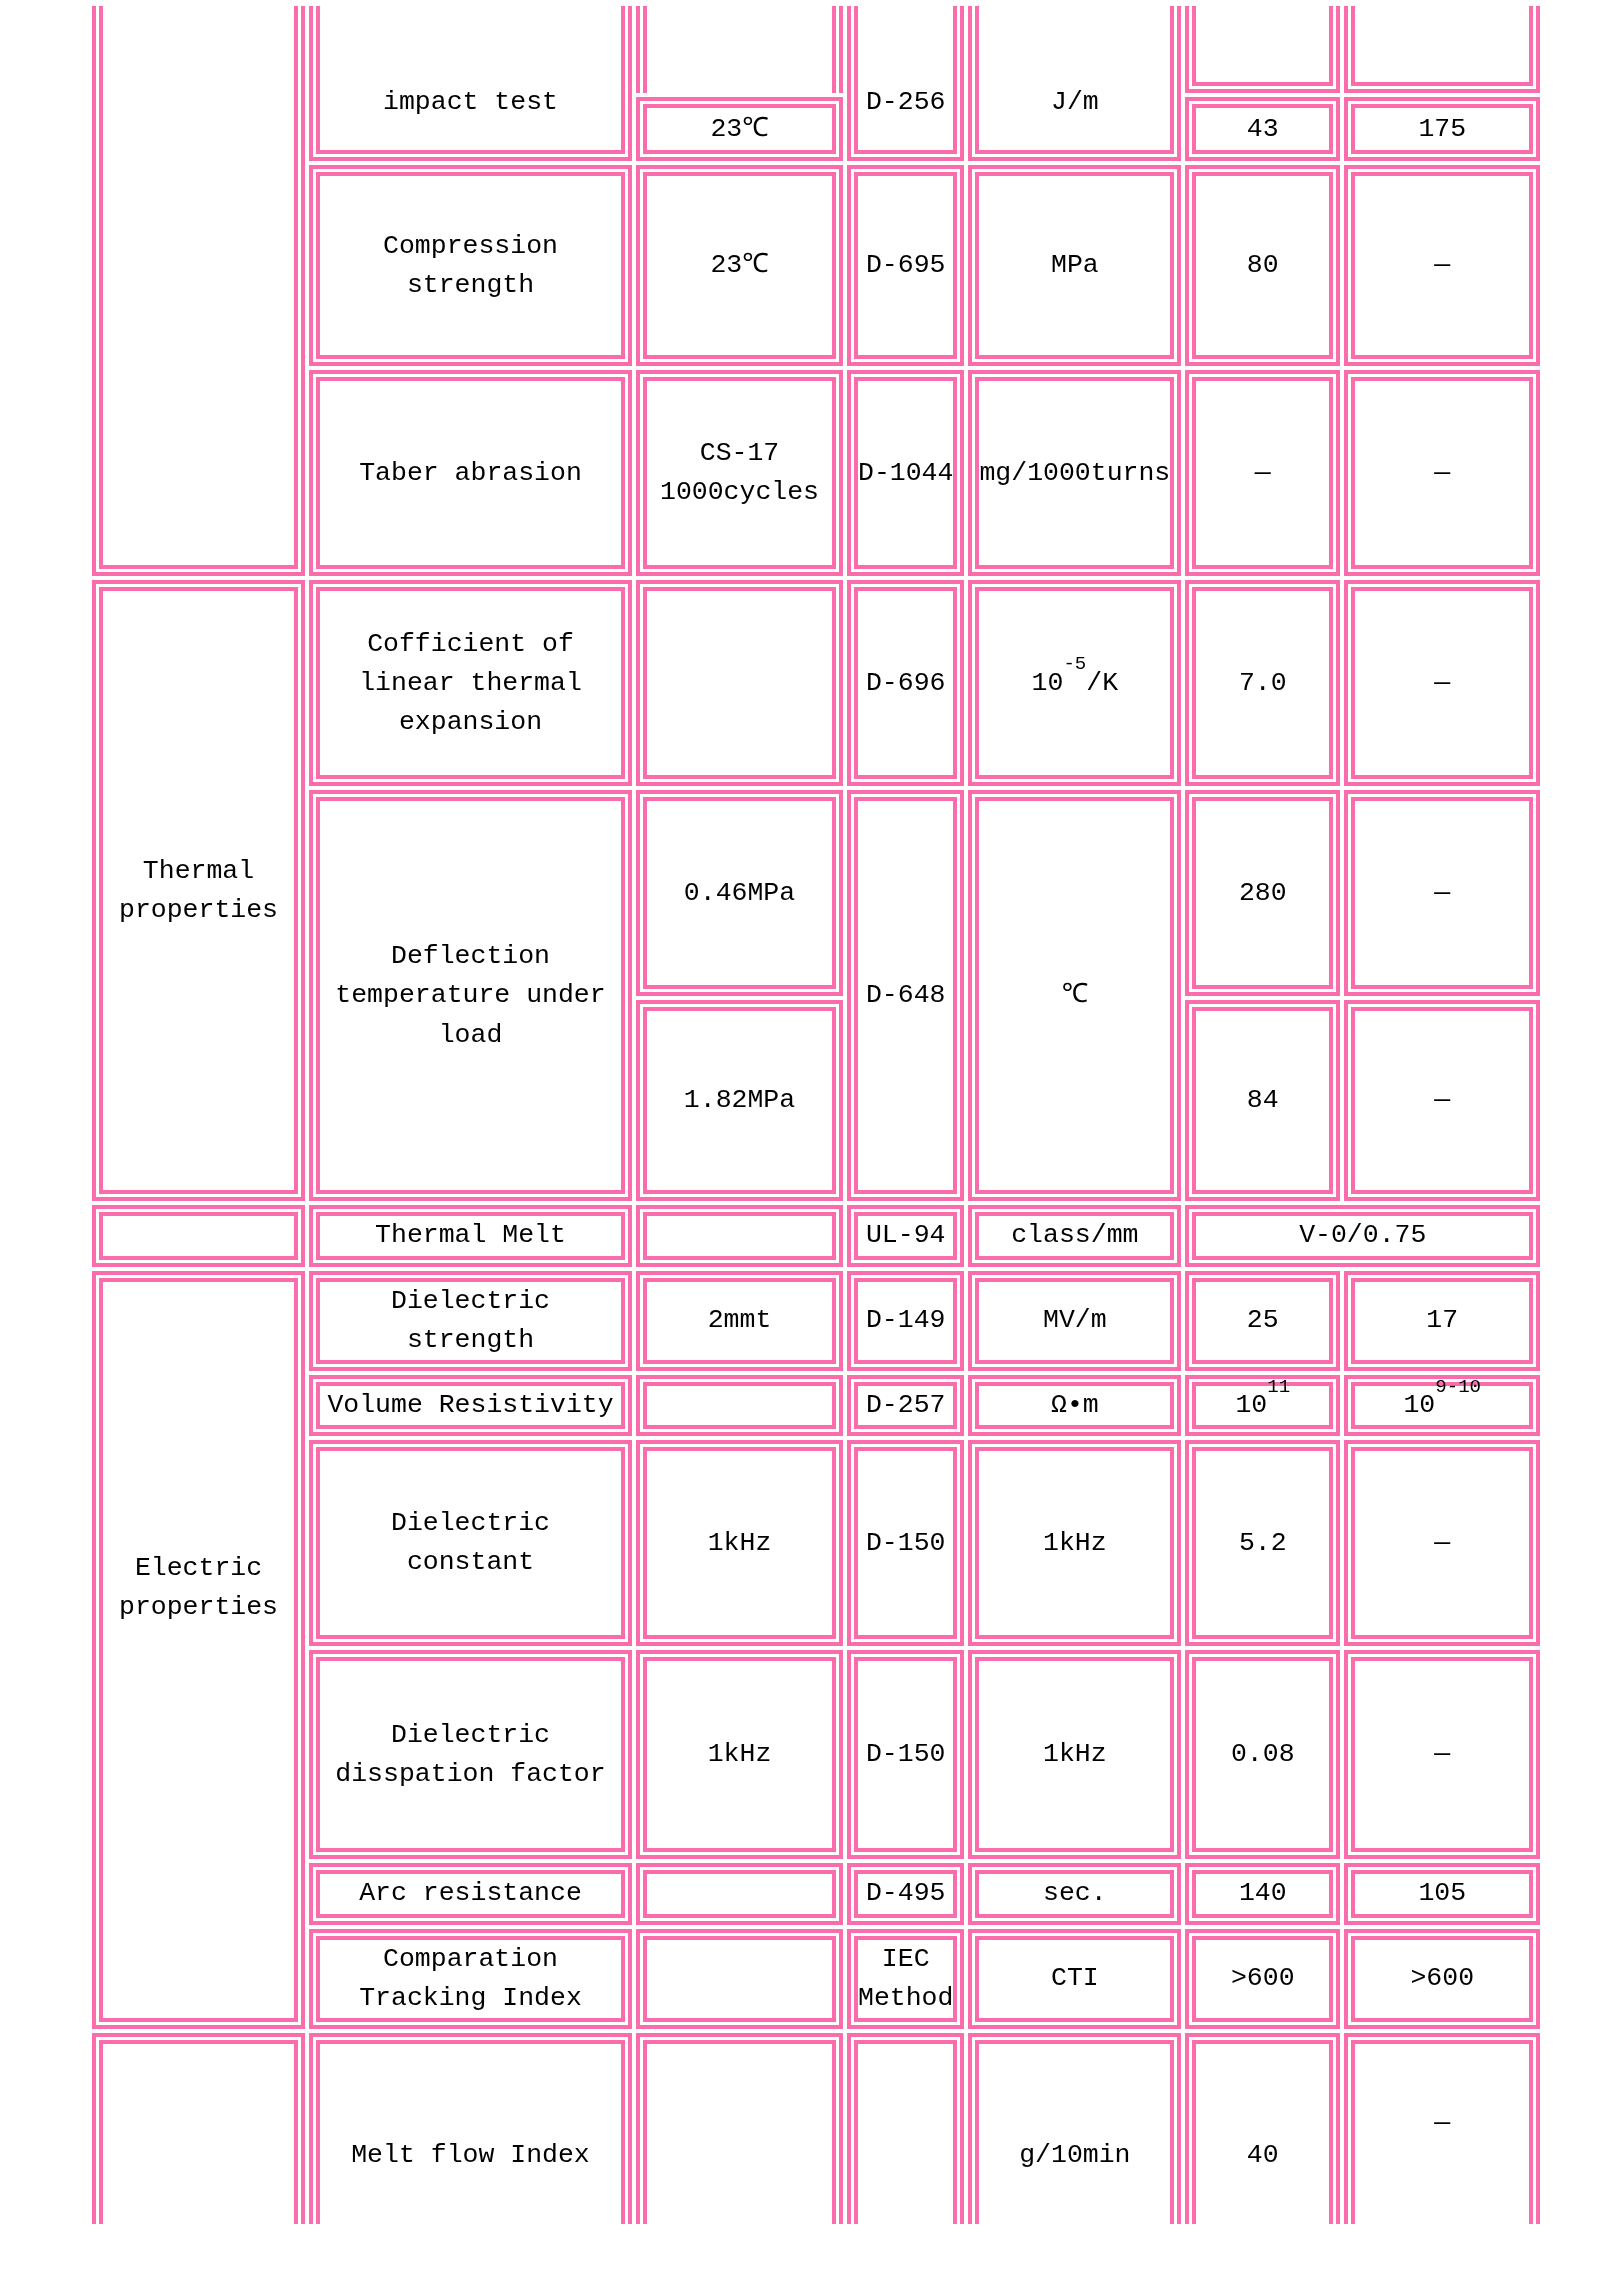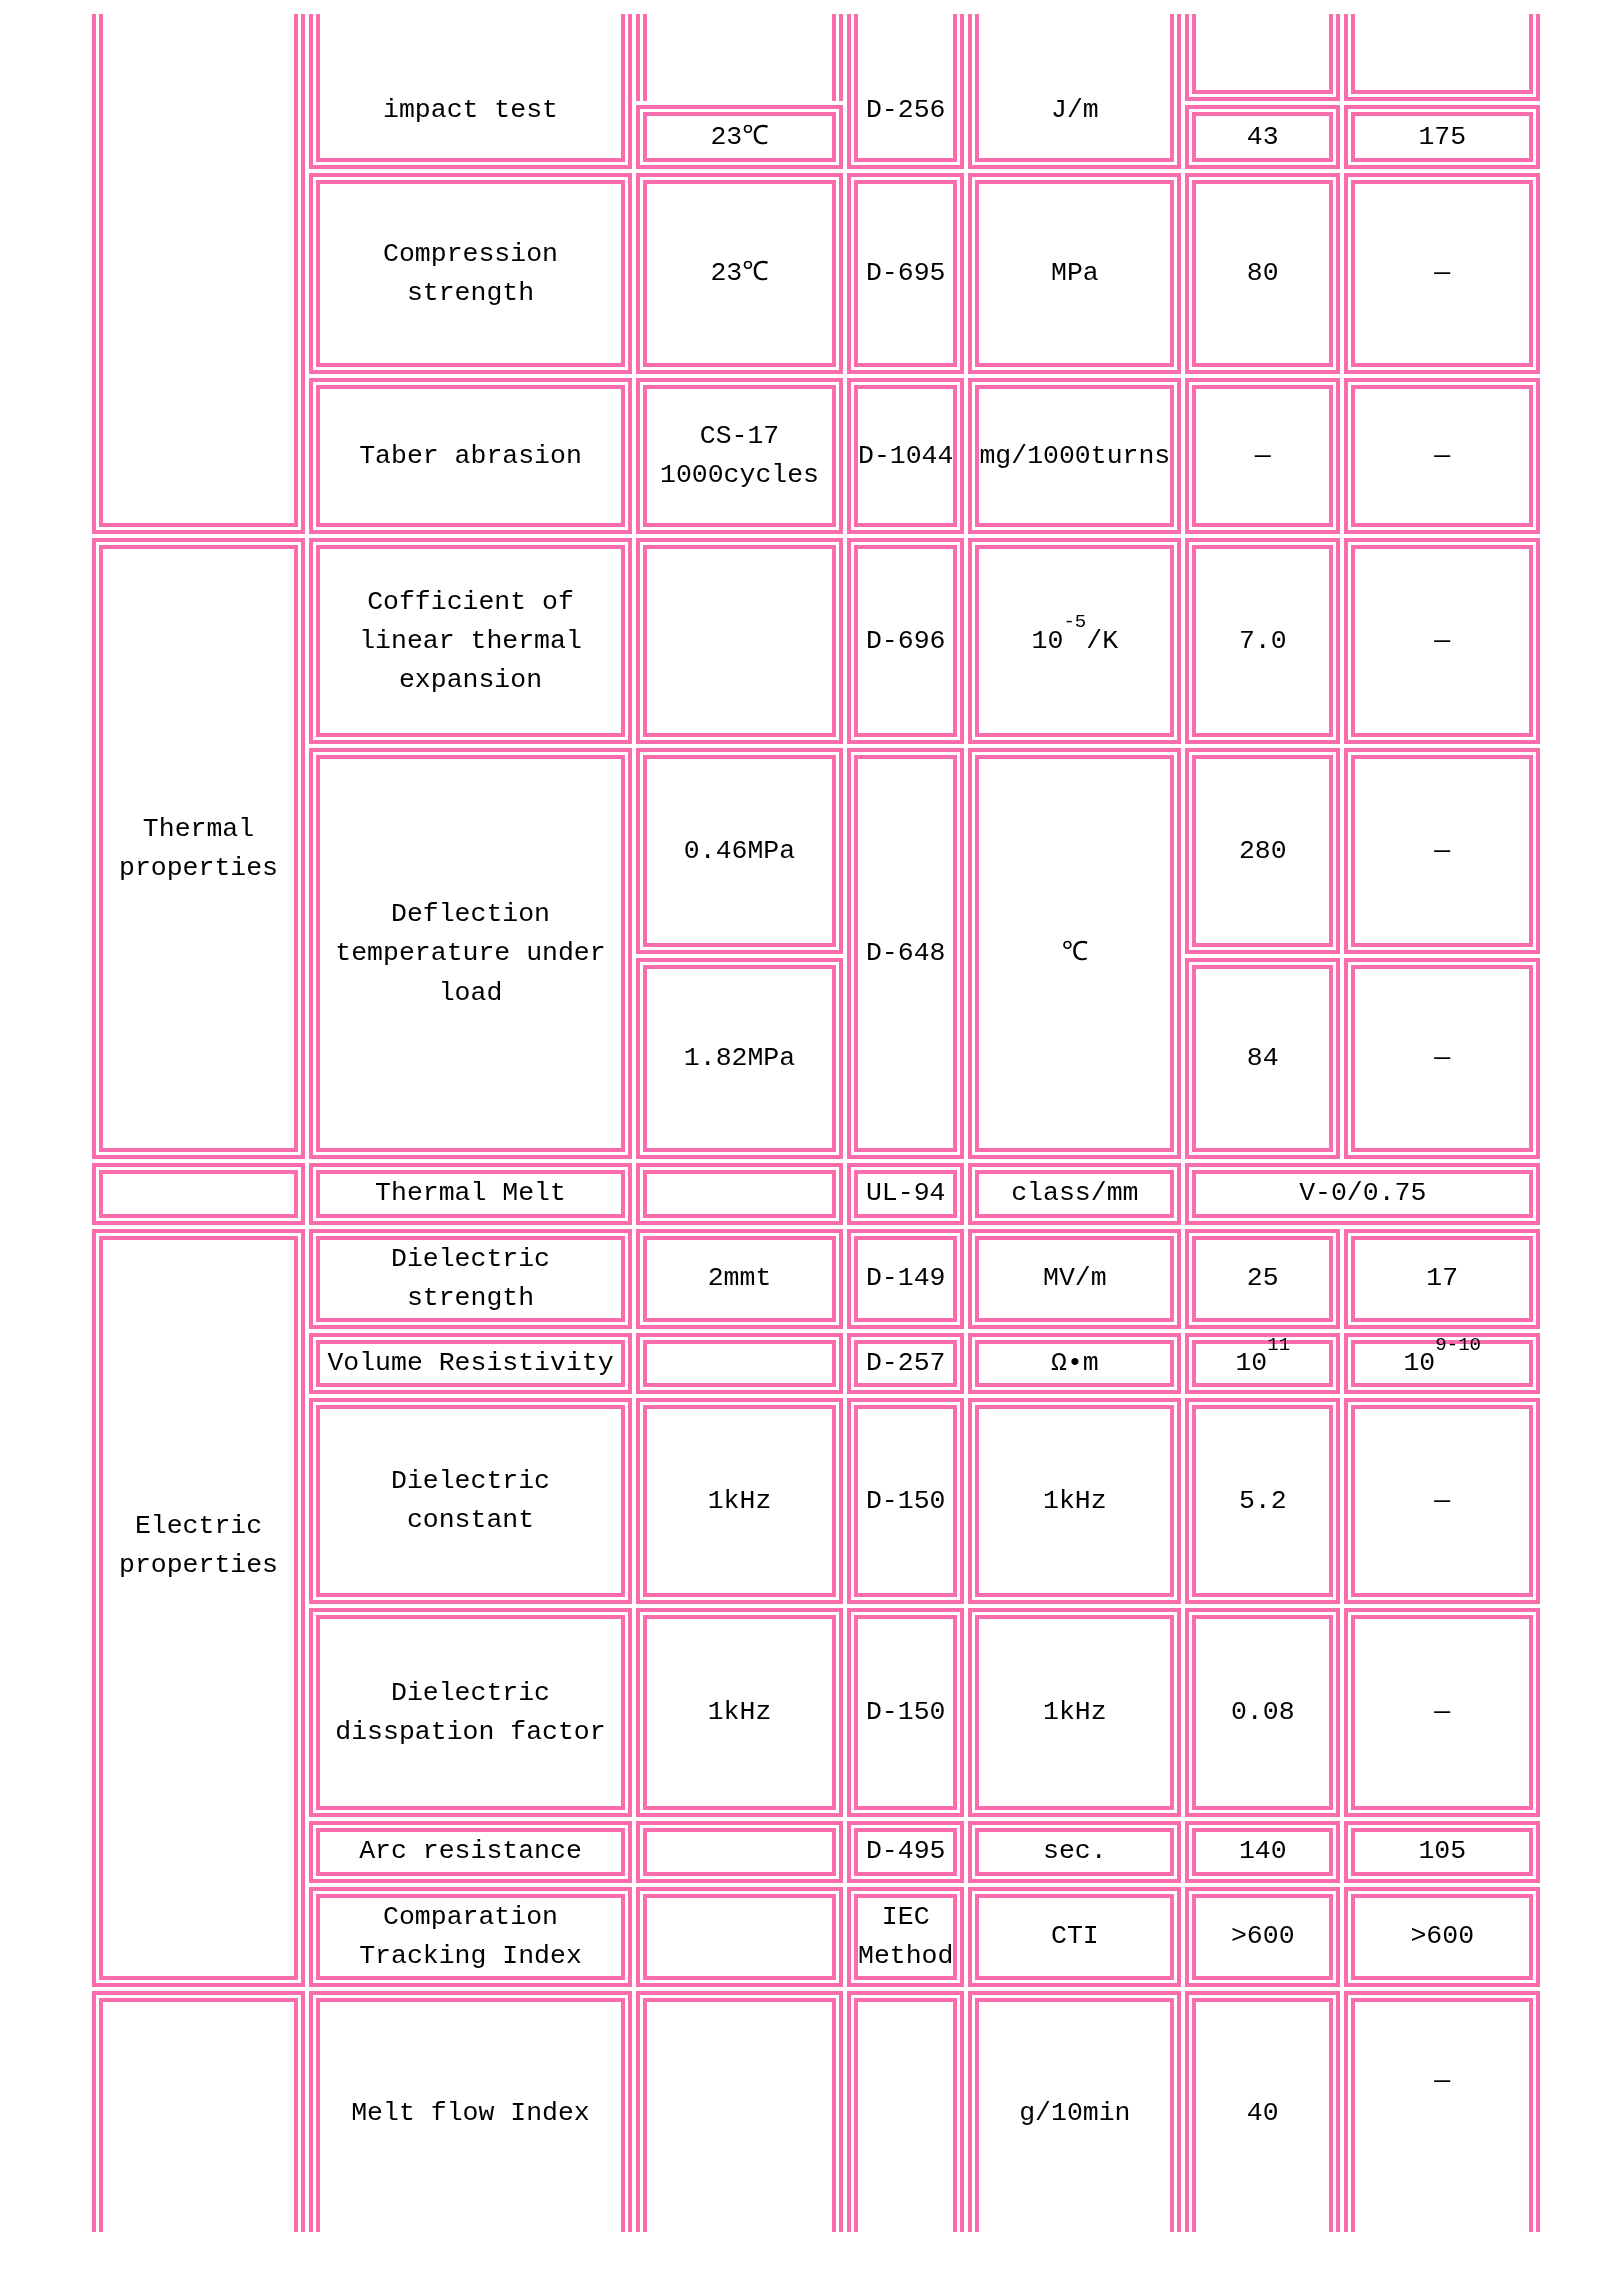--- a/index.html
+++ b/index.html
@@ -1,18 +1,18 @@
 <!DOCTYPE html>
 <html><head>
 <meta charset="utf-8">
 <style>
   html,body{margin:0;padding:0;background:#ffffff;}
   body{width:1621px;height:2293px;position:relative;overflow:hidden;
        font-family:"Liberation Mono","DejaVu Sans Mono",monospace;color:#000;}
-  .clip{position:absolute;top:14px;left:0;width:1621px;height:2218px;overflow:hidden;}
+  .clip{position:absolute;top:6px;left:0;width:1621px;height:2218px;overflow:hidden;}
   table.props{border-collapse:separate;border-spacing:4.9px;table-layout:fixed;
               margin:-19.6px 0 0 88px;}
   td{border:11.8px double #fa6cac;box-sizing:border-box;padding:0;
      text-align:center;vertical-align:middle;
      font-size:26.5px;line-height:1.48;background:#ffffff;}
   td.nb{border-bottom:none;}
   td.span-top{padding-top:54px;}
   td.cat-electric{padding-bottom:123px;}
   tr.melt td{vertical-align:top;}
   tr.melt td.pt-main{padding-top:92px;}
@@ -54,21 +54,21 @@
 
   <tr style="height:201px">
     <td><span>Compression strength</span></td>
     <td><span>23℃</span></td>
     <td class="nowrap"><span>D-695</span></td>
     <td class="nowrap"><span>MPa</span></td>
     <td><span>80</span></td>
     <td><span>—</span></td>
   </tr>
 
-  <tr style="height:156px">
+  <tr style="height:206px">
     <td><span>Taber abrasion</span></td>
     <td><span>CS-17 1000cycles</span></td>
     <td class="nowrap"><span>D-1044</span></td>
     <td class="nowrap"><span>mg/1000turns</span></td>
     <td><span>—</span></td>
     <td><span>—</span></td>
   </tr>
 
   <tr style="height:206px">
     <td rowspan="3"><span>Thermal properties</span></td>

